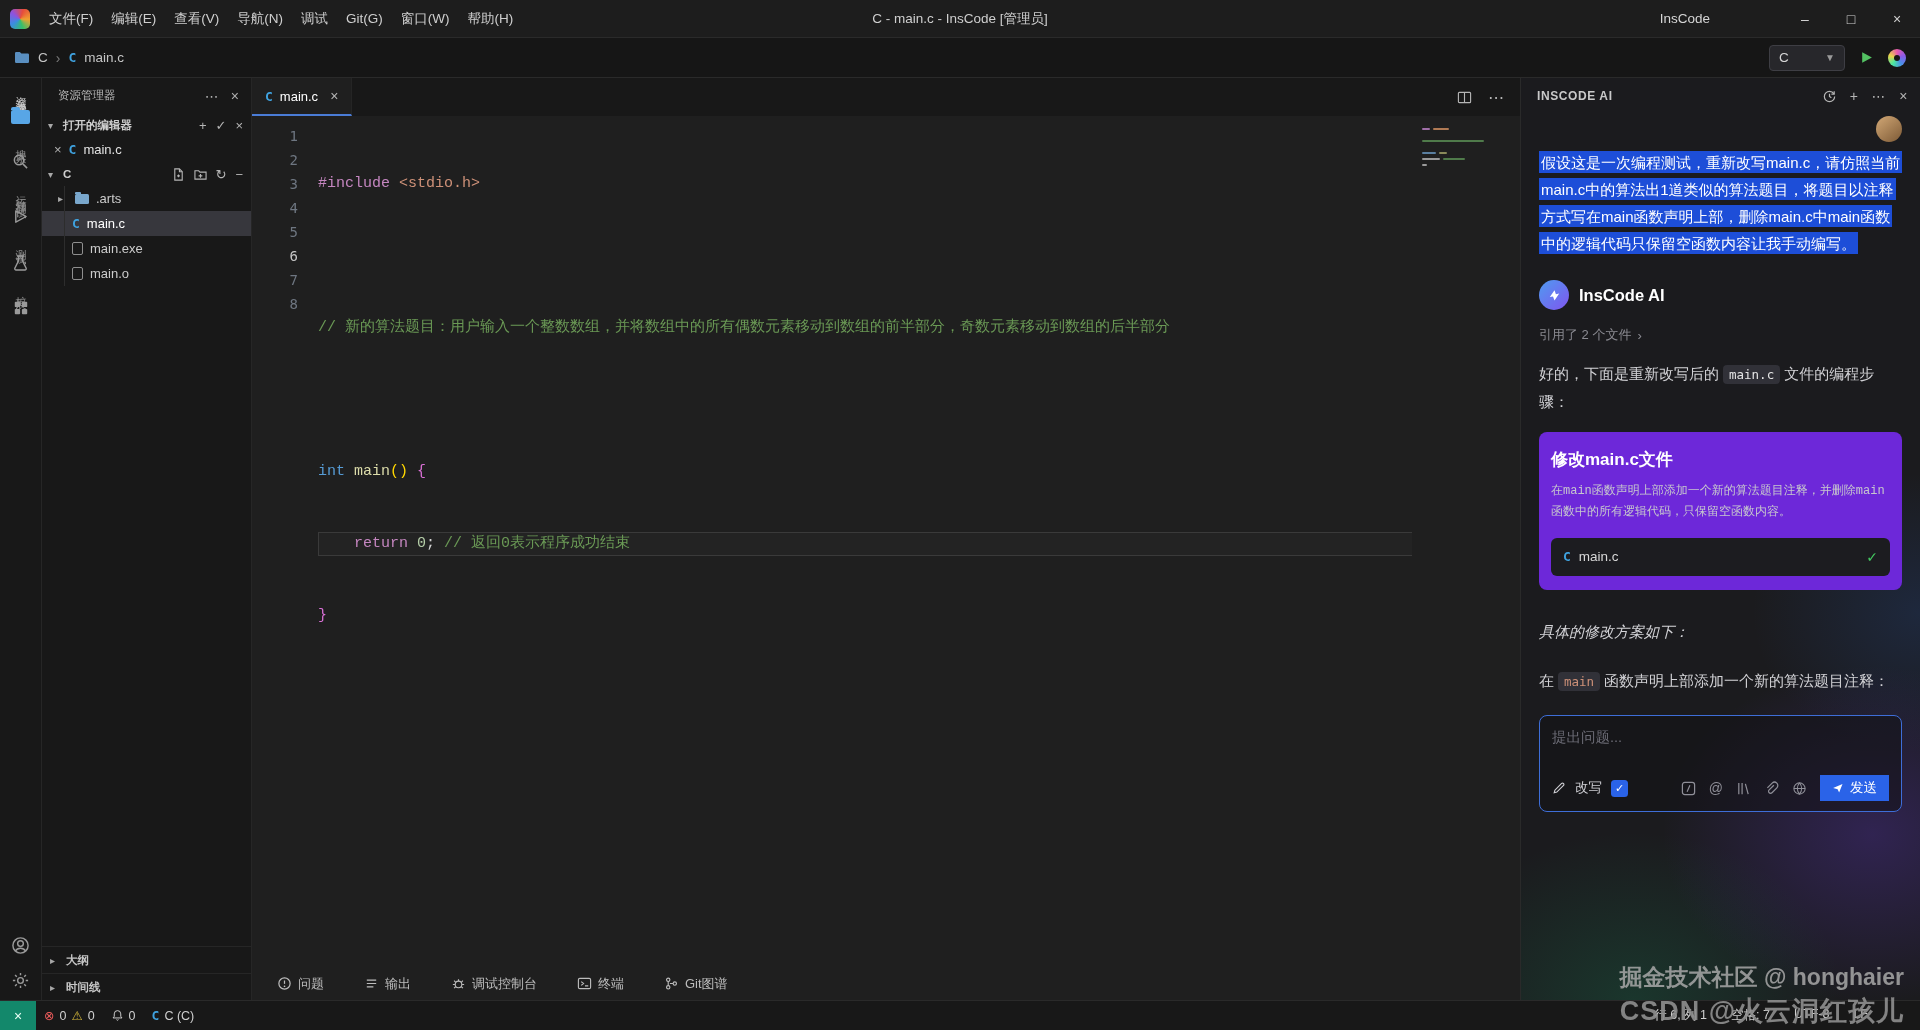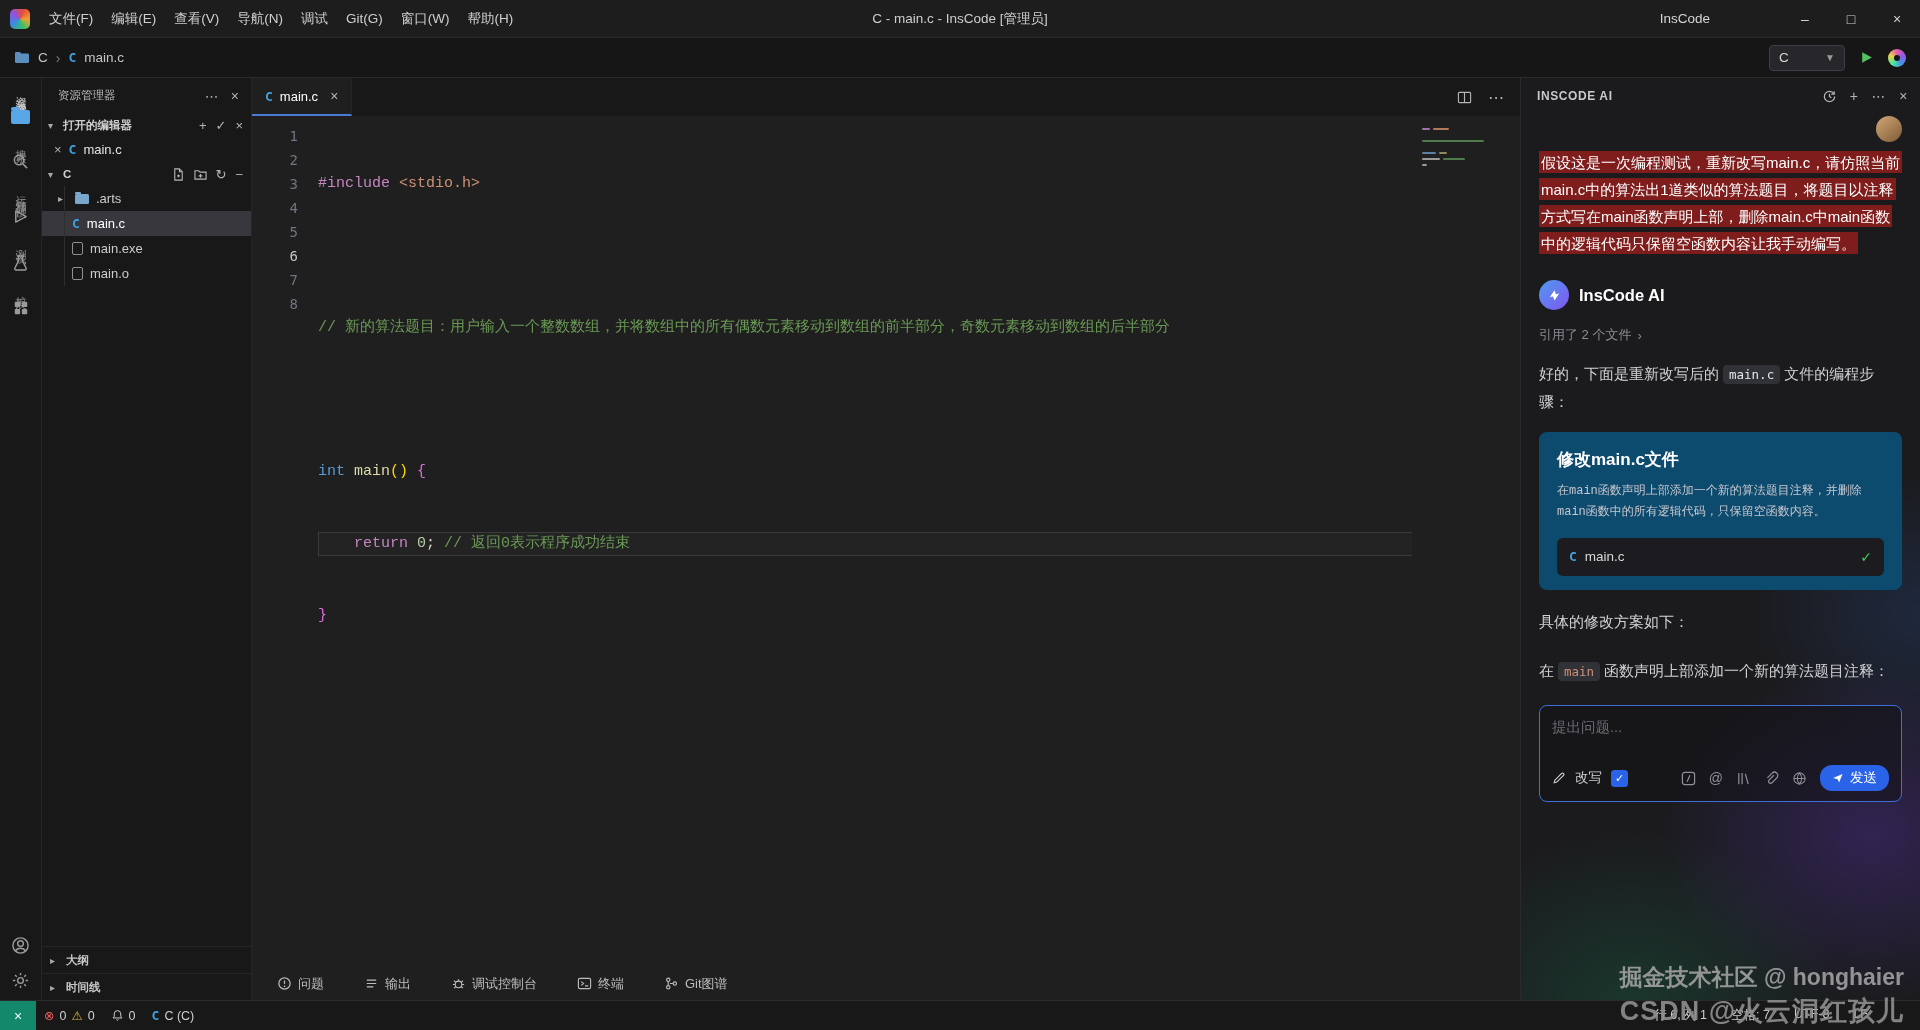--- a/index.html
+++ b/index.html
@@ -109,50 +109,50 @@
       radial-gradient(300px 240px at 28% 100%, rgba(24,150,96,.22), transparent 70%),
       radial-gradient(240px 200px at 100% 58%, rgba(46,108,220,.16), transparent 70%); }
   .ai-header { flex:0 0 36px; display:flex; align-items:center; padding:0 12px 0 16px;
                font-size:12px; font-weight:bold; letter-spacing:.6px; color:#c9c9c9; z-index:1; }
   .ai-actions { margin-left:auto; display:flex; gap:13px; align-items:center; color:#b5b5b5; font-weight:normal; }
   .ai-actions span { cursor:pointer; font-size:14px; }
   .ai-body { flex:1; padding:2px 18px 0; position:relative; z-index:1; font-size:15px; color:#d2d2d6; overflow:hidden; }
   .avatar { width:26px; height:26px; border-radius:50%; margin-left:auto;
             background:linear-gradient(140deg,#d2a876,#7d5a36); }
   .user-msg { margin-top:6px; line-height:27px; }
-  .user-msg .hl { background:#7f1d1d; color:#ffffff; padding:2.5px 2px;
+  .user-msg .hl { background:#1d4ed8; color:#ffffff; padding:2.5px 2px;
                   -webkit-box-decoration-break:clone; box-decoration-break:clone; }
   .ai-row { display:flex; align-items:center; gap:10px; margin-top:24px; }
   .ai-logo { width:30px; height:30px; border-radius:50%; flex:0 0 30px;
              background:linear-gradient(135deg,#4f9bf0,#8055f0);
              display:flex; align-items:center; justify-content:center; }
   .ai-name { font-weight:bold; font-size:16.5px; color:#ffffff; }
   .refs { margin-top:16px; font-size:13px; color:#8b8b92; display:flex; gap:6px; align-items:center; cursor:pointer; }
   .intro, .plan, .step { margin-top:16px; line-height:1.85; }
-  .plan { margin-top:18px; } .step { margin-top:22px; }
+  .plan { margin-top:28px;font-style:italic; } .step { margin-top:22px; }
   .chip { font-family:"DejaVu Sans Mono",monospace; font-size:12.5px; background:#313138;
           border-radius:4px; padding:2px 6px; margin:0 4px; color:#e6e6e6; }
   .chip.orange { color:#ce9178; }
-  .ai-card { margin-top:16px; background:#0c4a6e; border-radius:8px; padding:16px 18px 14px; }
+  .ai-card { margin-top:16px; background:#6d28d9; border-radius:8px; padding:16px 12px 14px; }
   .ai-card h3 { font-size:17px; color:#ffffff; margin-bottom:10px; font-weight:bold; }
   .ai-card p { font-size:12px; line-height:1.8; color:#c7c7cd;font-family:Liberation Mono, monospace; }
   .card-file { margin-top:14px; height:38px; background:#1c1c20; border-radius:6px;
                display:flex; align-items:center; gap:8px; padding:0 12px; font-size:13.5px; color:#d8d8d8; cursor:pointer; }
   .card-check { margin-left:auto; color:#43c960; font-size:14px; }
   .ai-input { margin-top:20px; border:1px solid #3e6ed8; border-radius:8px;
               background:rgba(18,18,22,.55); padding:12px 12px 10px; }
   .ai-input input { width:100%; background:transparent; border:none; outline:none;
                     color:#d8d8d8; font-size:14.5px; font-family:inherit; }
   .ai-input input::placeholder { color:#6c6c76; }
   .input-ctrl { margin-top:30px; display:flex; align-items:center; gap:9px; color:#cfcfd4; font-size:13.5px; }
   .checkbox { width:17px; height:17px; background:#2a63e8; border-radius:3.5px; color:#fff;
               display:flex; align-items:center; justify-content:center; font-size:11px; cursor:pointer; }
   .ctrl-icons { margin-left:auto; display:flex; align-items:center; gap:13px; color:#8f8f98; }
   .ctrl-icons span { cursor:pointer; display:flex; }
-  .send-btn { background:#2a63e8; color:#ffffff; border-radius:12px; padding:4px 12px;
+  .send-btn { background:#2a63e8; color:#ffffff; border-radius:0; padding:4px 12px;
               display:flex; align-items:center; gap:6px; font-size:13.5px; cursor:pointer; border:none; }
 
   
   .rightstrip { flex:0 0 34px; background:#121212; border-left:1px solid #262626;
                 display:flex; flex-direction:column; align-items:center; padding-top:14px; gap:22px; }
   .strip-ic { color:#9a9a9a; cursor:pointer; display:flex; }
   .badge { width:26px; height:26px; border-radius:50%; background:#0d0d0f; border:1px solid #3a3a3e;
            display:flex; align-items:center; justify-content:center; font-size:10px; font-weight:bold;
            color:#e8e8e8; cursor:pointer; }
   .badge.grad { background:linear-gradient(135deg,#2a3440,#0d0d0f); }

